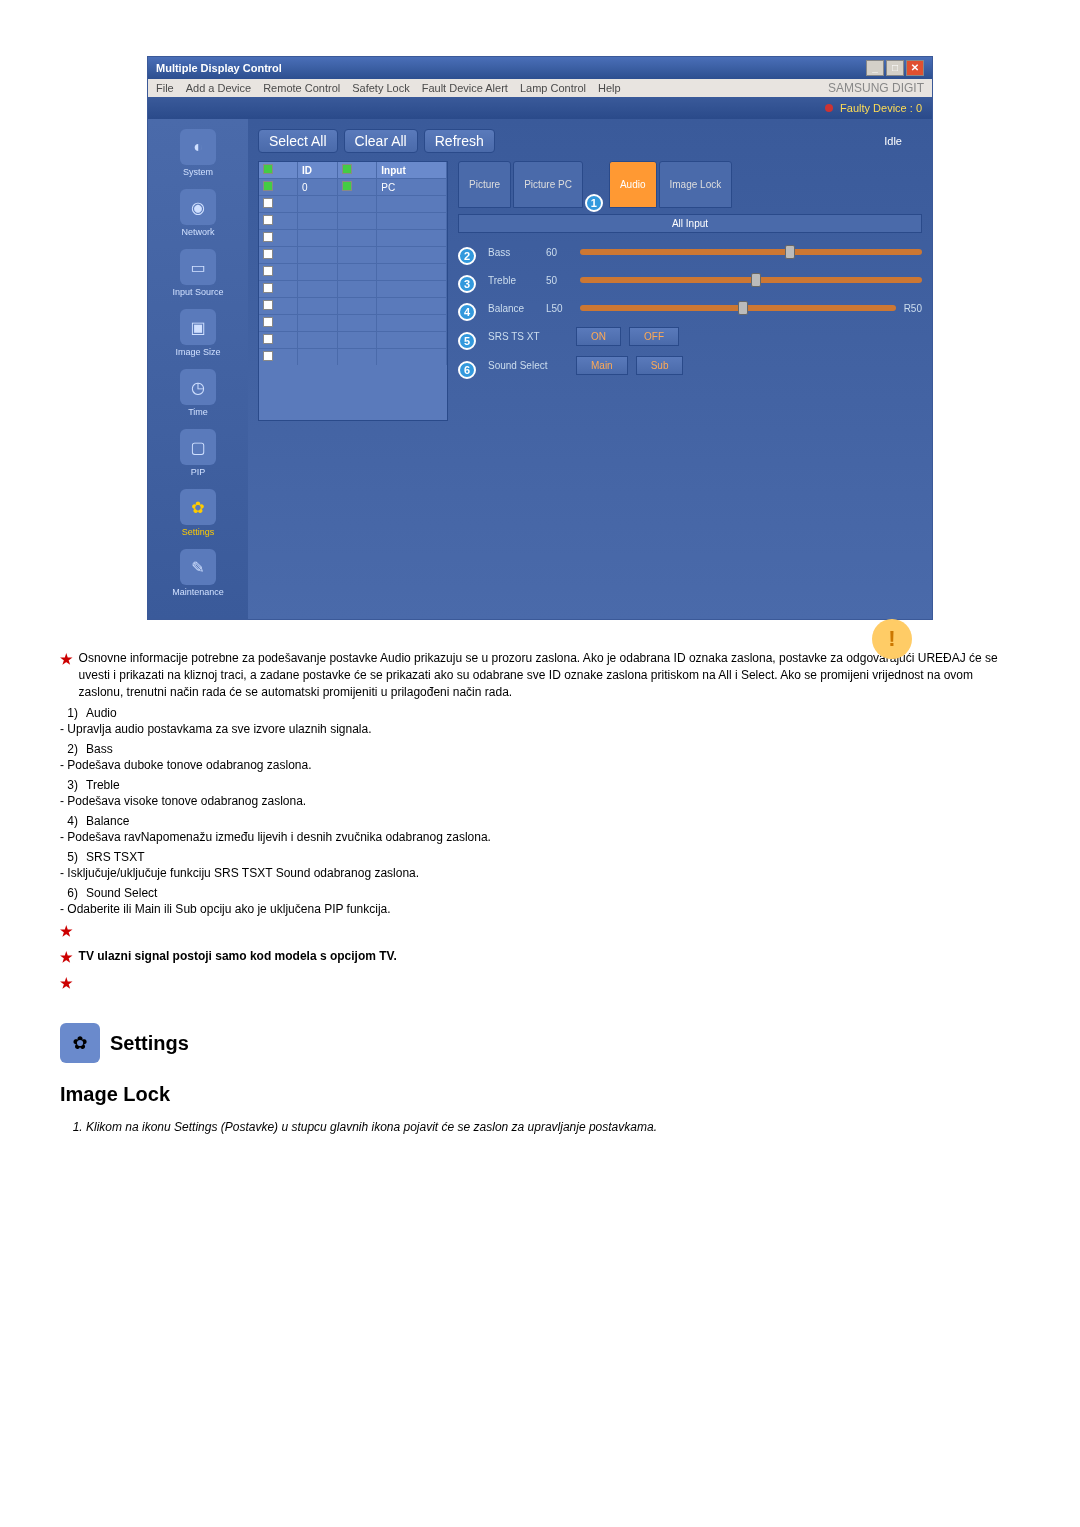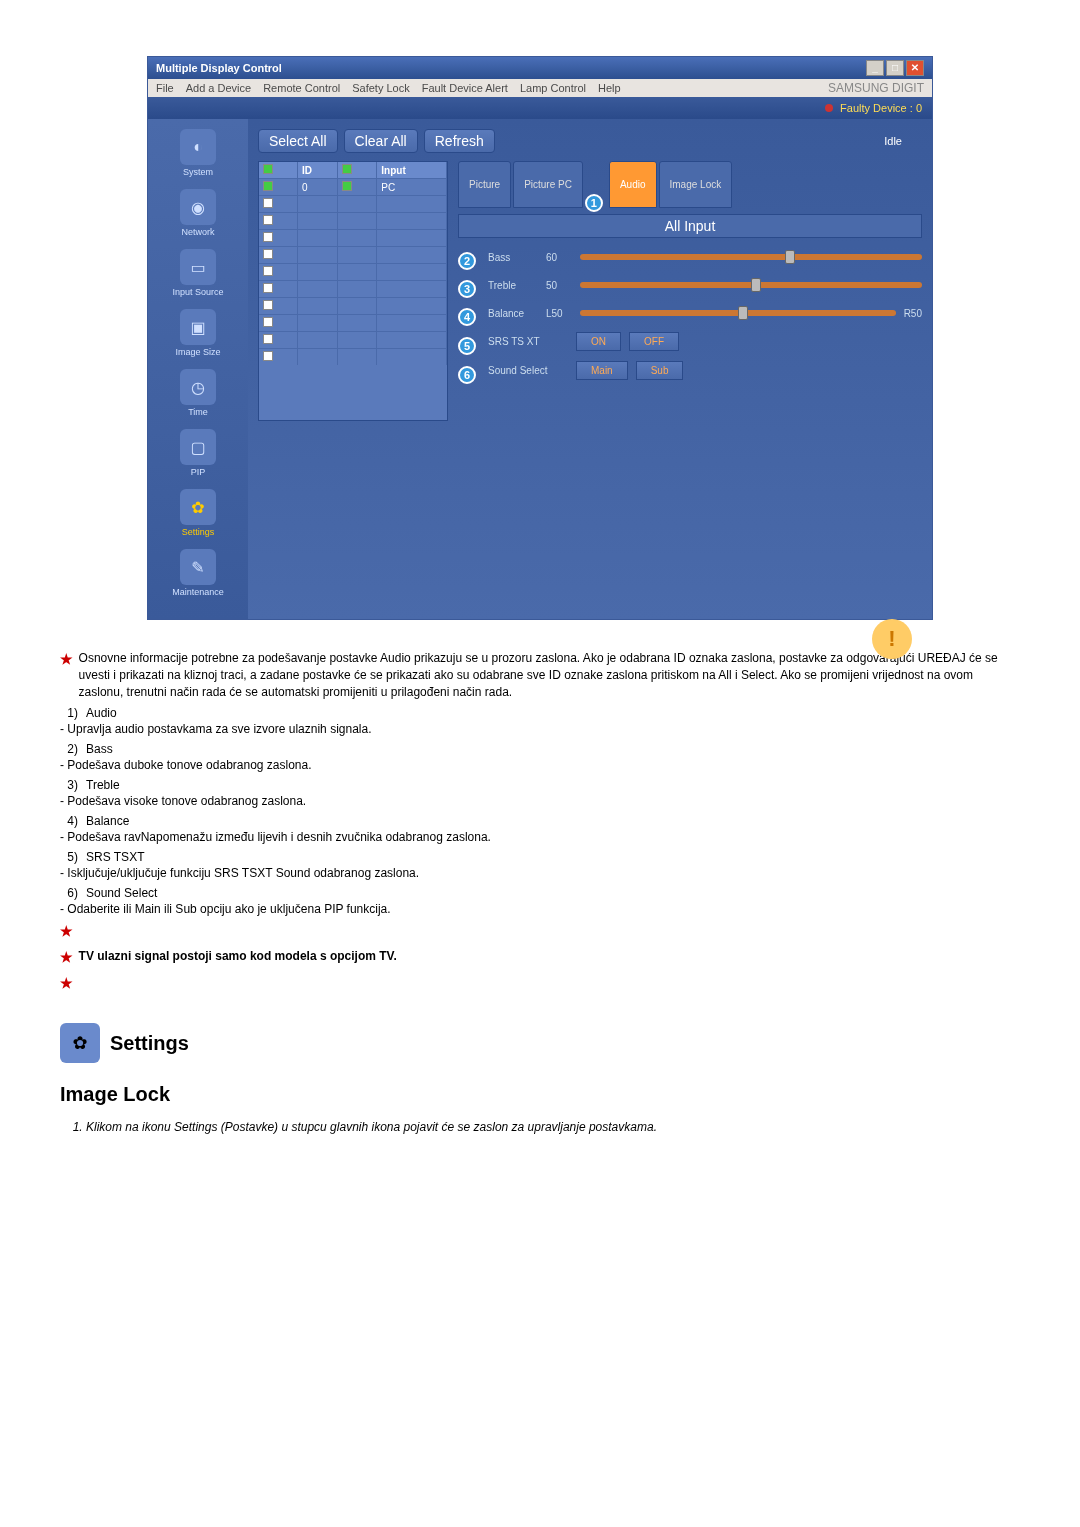--- a/index.html
+++ b/index.html
@@ -147,21 +147,21 @@
       font-size: 11px;
       align-items: center;
       justify-content: center;
       margin-right: 4px;
       position: relative;
       top: 4px;
     }
     .all-input {
       background: #4a6aaa;
       color: #fff;
-      font-size: 14px;
+      font-size: 10px;
       text-align: center;
       padding: 3px;
       border: 1px solid #2a4a8a;
       margin-bottom: 10px;
     }
     .slider-row {
       display: flex;
       align-items: center;
       gap: 8px;
       margin-bottom: 10px;

